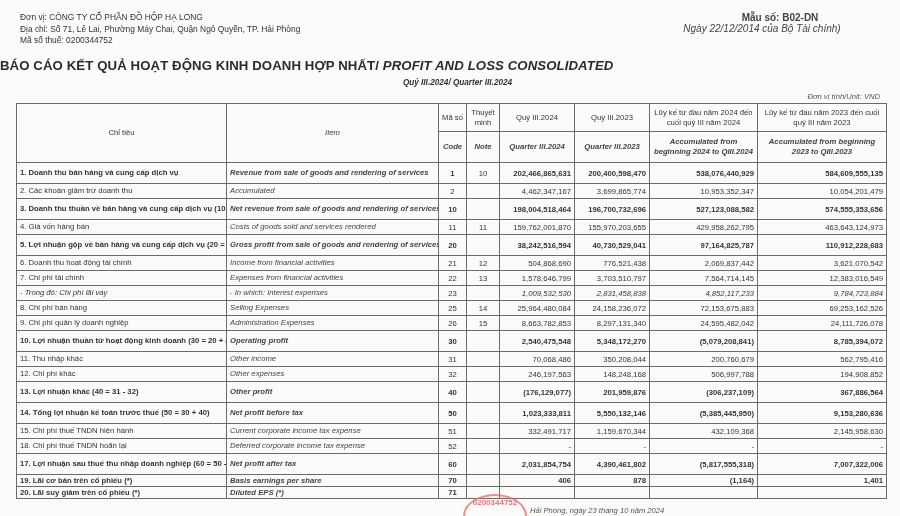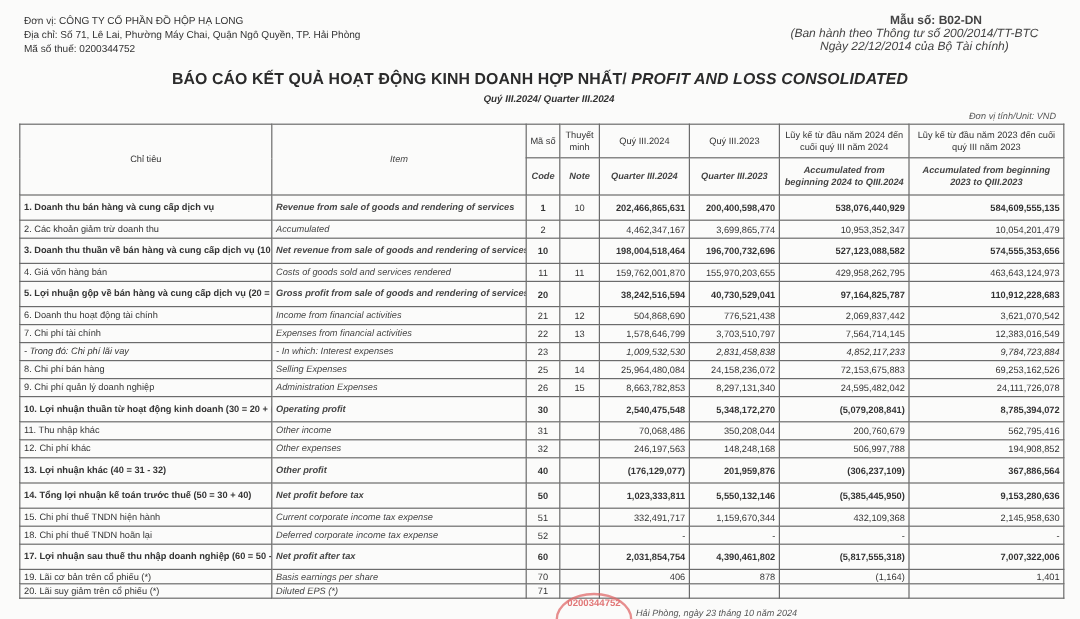--- a/index.html
+++ b/index.html
@@ -7,21 +7,21 @@
     width: 900px; height: 516px; overflow: hidden;
     background: #fbfbfa;
     font-family: "Liberation Sans", sans-serif;
     color: #2a2a2a;
     position: relative;
   }
   .company { position: absolute; left: 20px; top: 12px; font-size: 8.4px; font-weight: normal; line-height: 11.5px; color: #333; }
   .form-info { position: absolute; right: 28px; top: 12px; width: 220px; text-align: center; font-size: 10px; line-height: 11px; color: #444; }
   .form-info .code { font-weight: bold; font-style: normal; padding-left: 36px; }
   .form-info .it { font-style: italic; }
-  .title { position: absolute; left: 0; right: 0; top: 58px; text-align: center; font-size: 13.2px; font-weight: bold; color: #2b2b2b; letter-spacing: 0.1px; }
+  .title { position: absolute; left: 0; right: 0; top: 58px; font-size: 13.2px; font-weight: bold; color: #2b2b2b; letter-spacing: 0.1px; }
   .title .en { font-style: italic; }
   .subtitle { position: absolute; left: 0; right: 0; top: 78px; text-align: center; font-size: 8.2px; font-weight: bold; font-style: italic; color: #333; margin-left: 15px; }
   .unit { position: absolute; right: 20px; top: 92px; font-size: 7.6px; font-style: italic; color: #555; }
 
   table.pl {
     position: absolute; left: 16px; top: 103px;
     width: 870px; border-collapse: collapse; table-layout: fixed;
     font-size: 7.7px; color: #333;
   }
   table.pl td, table.pl th {
@@ -33,40 +33,39 @@
   table.pl thead tr.h1 th { height: 27px; }
   table.pl thead tr.h2 th { height: 30px; }
   td.vi { white-space: normal; line-height: 9.6px; }
   td.en { font-style: italic; white-space: normal; line-height: 9.6px; color: #444; }
   td.code, td.note { text-align: center; }
   td.num { text-align: right; }
   tr.bold td.vi, tr.bold td.num, tr.bold td.code, tr.bold td.en { font-weight: bold; }
   tr.italic td.vi, tr.italic td.num { font-style: italic; }
   tr.r1 td { height: 14px; }
   tr.r2 td { height: 20px; }
-  tr.r3 td { height: 11px; }
+  tr.r3 td { height: 11px; font-weight: bold; }
   .stamp {
     position: absolute; left: 463px; top: 494px; width: 60px; height: 40px;
     border: 2px solid #e06a6a; border-radius: 50%; color: #d94b4b; font-size: 8px; font-weight: bold;
     text-align: center; line-height: 14px; opacity: 0.75;
   }
   .footer-date { position: absolute; left: 530px; top: 506px; font-size: 7.6px; font-style: italic; color: #555; }
 </style>
 </head>
 <body>
 
 <div class="company">
   <div>Đơn vị: CÔNG TY CỔ PHẦN ĐỒ HỘP HẠ LONG</div>
   <div>Địa chỉ: Số 71, Lê Lai, Phường Máy Chai, Quận Ngô Quyền, TP. Hải Phòng</div>
   <div>Mã số thuế: 0200344752</div>
 </div>
 
 <div class="form-info">
   <div class="code">Mẫu số: B02-DN</div>
-  <div class="it">(Ban hành theo Thông tư số 200/2014/TT-BTC</div>
   <div class="it">Ngày 22/12/2014 của Bộ Tài chính)</div>
 </div>
 
 <div class="title">
   <span>BÁO CÁO KẾT QUẢ HOẠT ĐỘNG KINH DOANH HỢP NHẤT/ </span><span class="en">PROFIT AND LOSS CONSOLIDATED</span>
 </div>
 <div class="subtitle">Quý III.2024/ Quarter III.2024</div>
 <div class="unit">Đơn vị tính/Unit: VND</div>
 
 <table class="pl">

